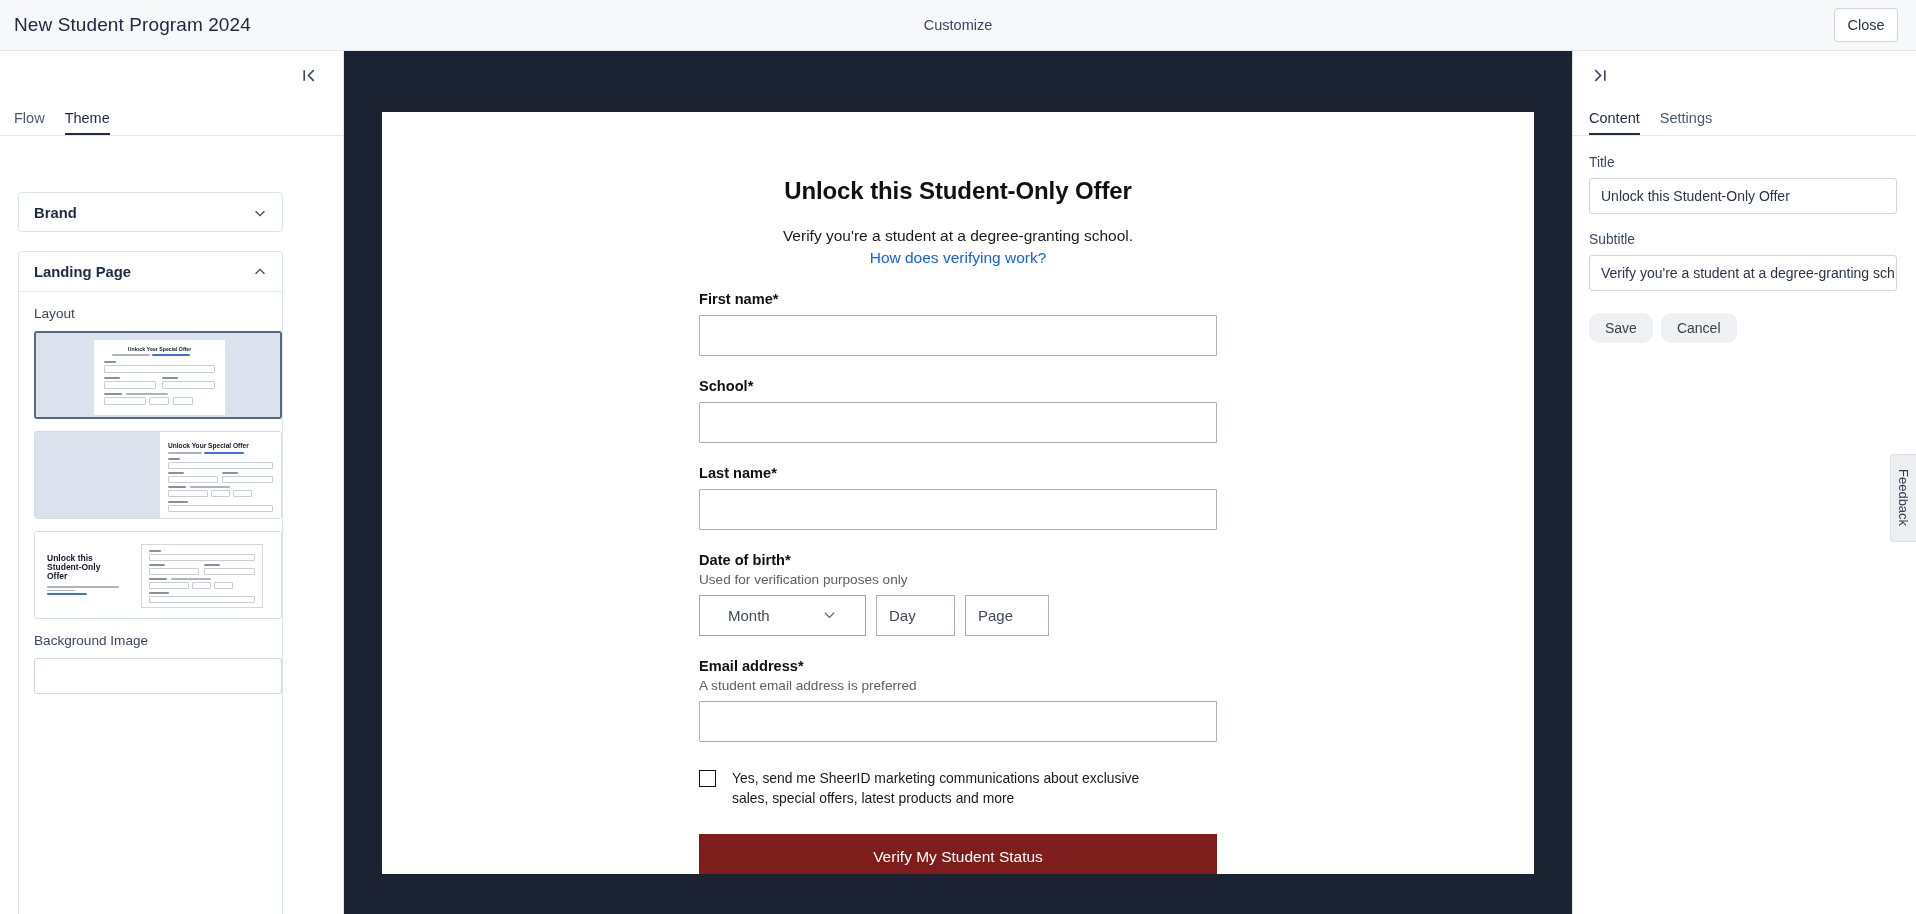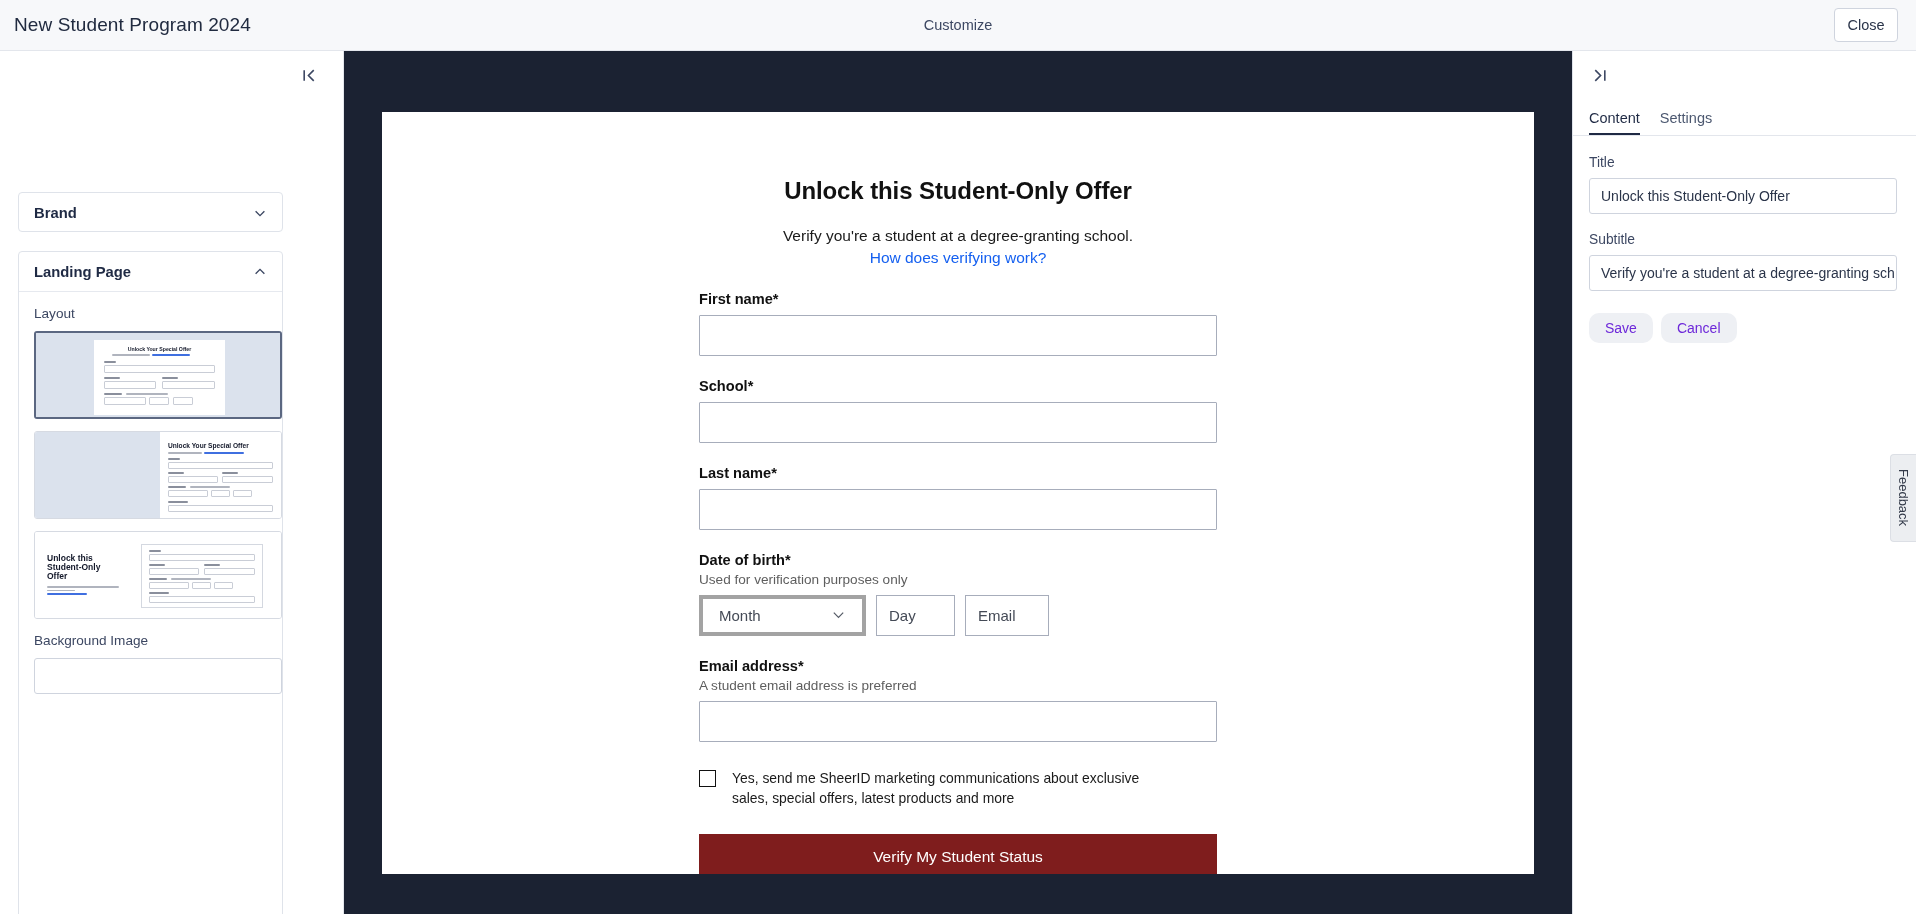--- a/index.html
+++ b/index.html
@@ -141,23 +141,23 @@
     font-size: 14.6px; font-weight: bold; color: #111111;
     margin-top: 22px; margin-bottom: 8px;
   }
   .fld-help { font-size: 13.6px; color: #5e5e5e; margin-top: -4px; margin-bottom: 8px; }
   .fld-input {
     width: 518px; height: 41px;
     border: 1px solid #a7adbb; background: #fff; border-radius: 1px;
   }
   .dob-row { display: flex; gap: 10px; }
   .dob-month {
-    width: 167px; height: 41px; border: 4px solid #a3a3a3; background: #fff;
+    width: 167px; height: 41px; border: 1px solid #a3a3a3; background: #fff;
     display: flex; align-items: center; justify-content: space-between;
-    padding: 0 16px; font-size: 15px; color: #444a56; cursor: pointer;
+    padding: 0 28px; font-size: 15px; color: #444a56; cursor: pointer;
   }
   .dob-day, .dob-year {
     height: 41px; border: 1px solid #a7adbb; background: #fff;
     display: flex; align-items: center; padding-left: 12px;
     font-size: 15px; color: #444a56;
   }
   .dob-day { width: 79px; }
   .dob-year { width: 84px; }
   .consent-row { display: flex; gap: 16px; margin-top: 26px; align-items: flex-start; }
   .cbox {
@@ -195,21 +195,21 @@
   .r-input {
     margin-left: 16px; width: 308px; height: 36px;
     border: 1px solid #cfd4de; border-radius: 3px; background: #fff;
     display: flex; align-items: center; padding: 0 11px;
     font-size: 14px; color: #2a3449; overflow: hidden; white-space: nowrap;
   }
   .r-gap { height: 18px; }
   .r-actions { display: flex; gap: 8px; margin: 22px 0 0 16px; }
   .r-btn {
     height: 30px; padding: 0 16px; border-radius: 10px;
-    background: #eef0f4; color: #6d28d9;
+    background: #eef0f4; color: #404040;
     display: flex; align-items: center; justify-content: center;
     font-size: 14px; cursor: pointer; border: none;
     font-family: "Liberation Sans", sans-serif;
   }
   .feedback-tab {
     position: absolute; right: 0; top: 403px;
     width: 26px; height: 88px;
     background: #eceef1;
     border: 1px solid #dcdfe5; border-right: none;
     border-radius: 4px 0 0 4px;
@@ -232,20 +232,24 @@
 
 <div class="left-panel">
 
   <div class="collapse-left">
     <svg width="17" height="17" viewBox="0 0 16 16" fill="none" stroke="#3c4762" stroke-width="1.5">
       <path d="M3 3 L3 13"></path>
         <path d="M12 3 L7 8 L12 13"></path>
     </svg>
   </div>
 
+  <div class="tabs-row">
+    <div class="tab">Flow</div>
+    <div class="tab active">Theme</div>
+  </div>
 
   <div class="panel-body">
 
     <div class="accordion acc-brand">
       <div class="acc-head">
         <span>Brand</span>
         <span class="chev">
           <svg width="14" height="14" viewBox="0 0 16 16" fill="none" stroke="#3c4762" stroke-width="1.6">
             <path d="M3 6 L8 11 L13 6"></path>
           </svg>
@@ -377,21 +381,21 @@
           <div class="dob-row">
             <div class="dob-month">
               <span>Month</span>
               <span>
                 <svg width="15" height="15" viewBox="0 0 16 16" fill="none" stroke="#555b66" stroke-width="1.3">
                   <path d="M3 6 L8 11 L13 6"></path>
                 </svg>
               </span>
             </div>
             <div class="dob-day">Day</div>
-            <div class="dob-year">Email</div>
+            <div class="dob-year">Page</div>
           </div>
         </div>
 
         <div class="fld">
           <div class="fld-label">Email address*</div>
           <div class="fld-help">A student email address is preferred</div>
           <div class="fld-input"></div>
         </div>
 
         <div class="consent-row">

